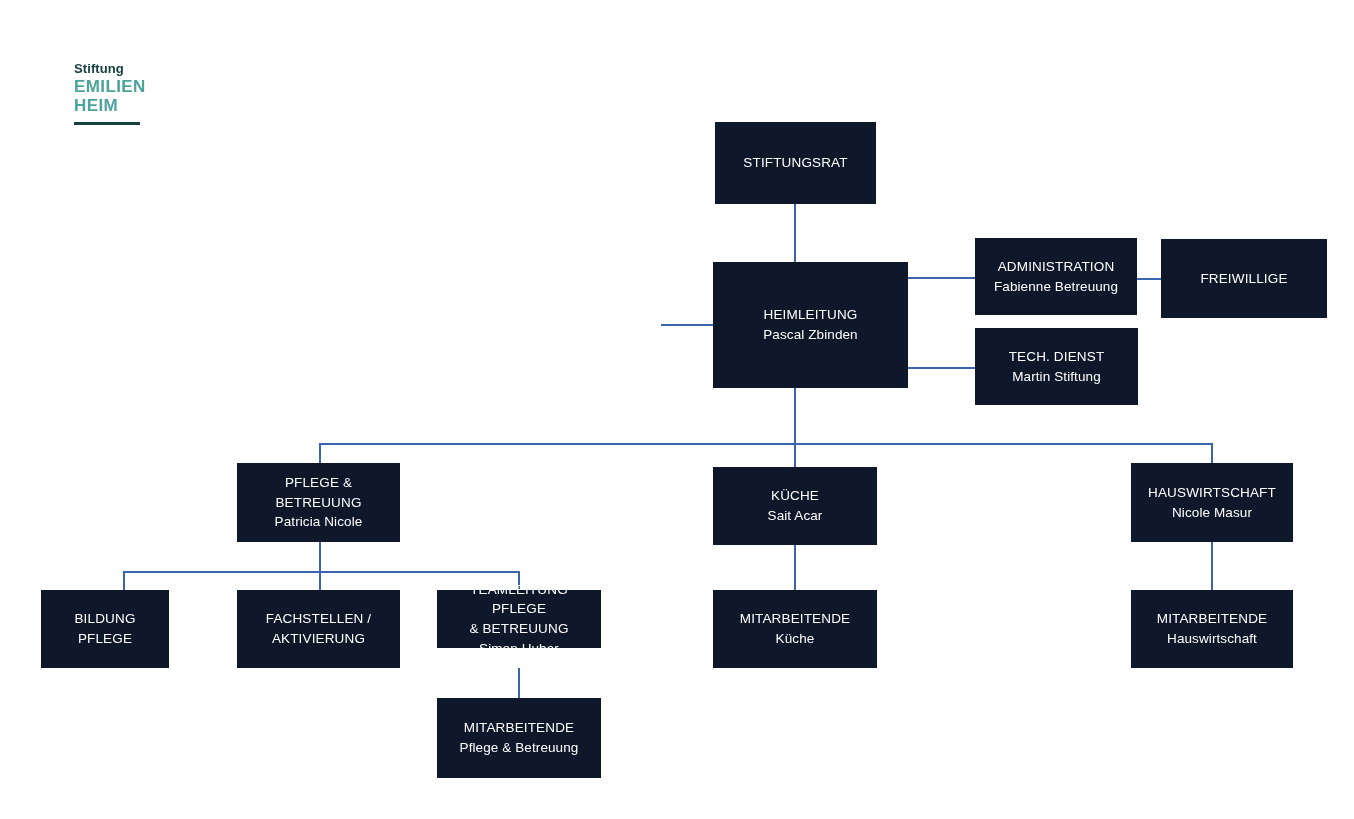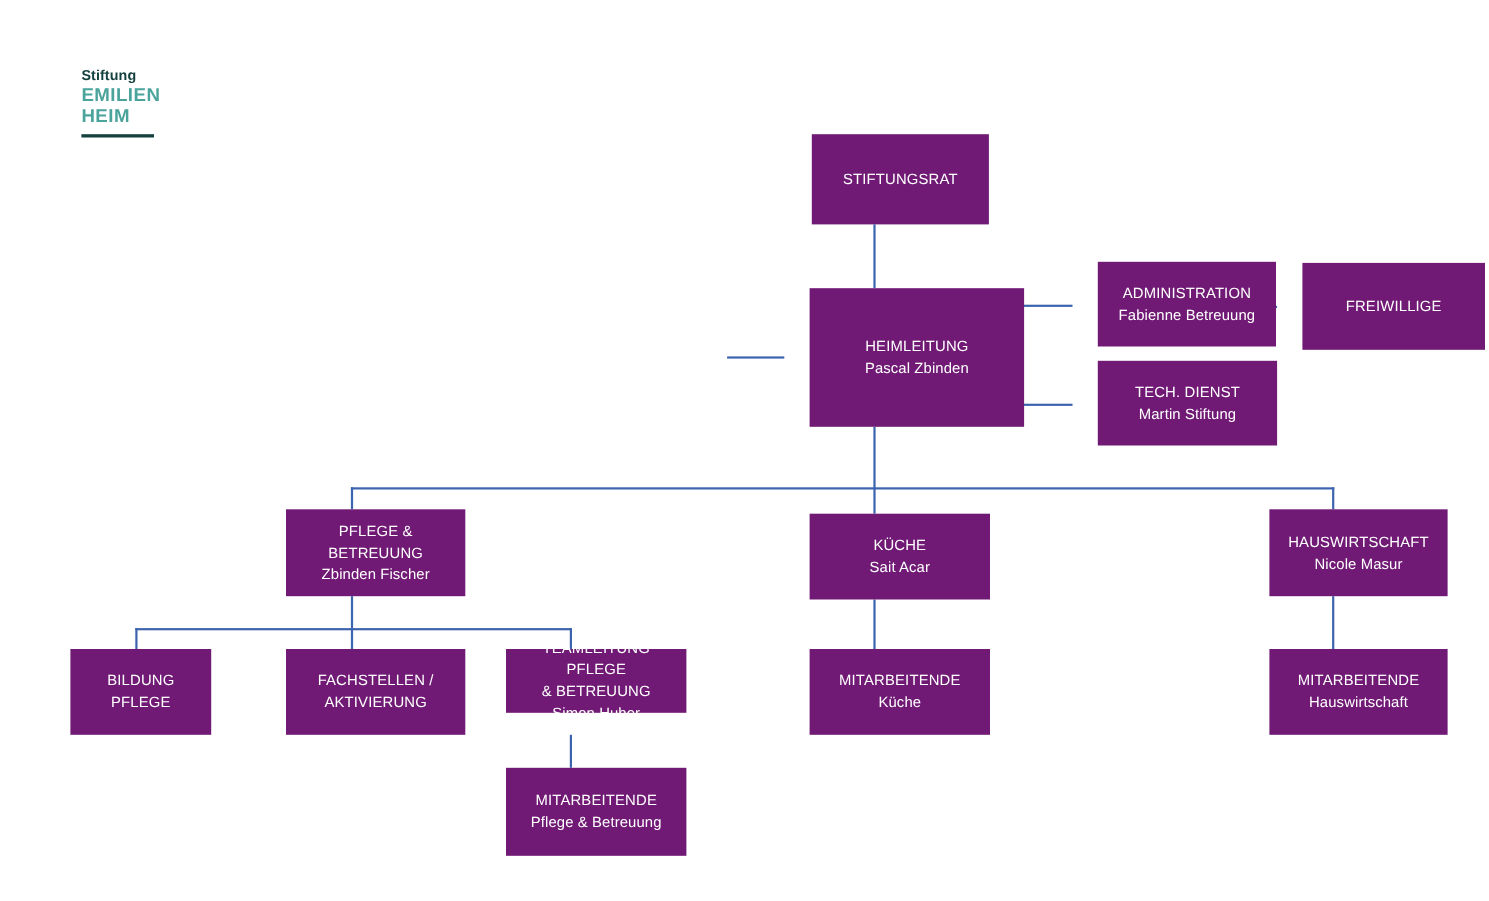--- a/index.html
+++ b/index.html
@@ -57,30 +57,29 @@
   .conn {
     position: absolute;
     background: #3c64ae;
   }
   .conn.h { height: 2px; }
   .conn.v { width: 2px; }
 
   
   .node {
     position: absolute;
-    background: #701a75;
+    background: #0f172a;
     color: #ffffff;
     display: flex;
     flex-direction: column;
     align-items: center;
     justify-content: center;
     text-align: center;
     box-sizing: border-box;
     padding: 4px 6px;
-    margin-left: 23px;
   }
   .node .title {
     display: block;
     font-size: 13.5px;
     line-height: 1.45;
     letter-spacing: 0.15px;
     white-space: pre-line;
   }
   .node .sub {
     display: block;
@@ -151,21 +150,21 @@
 
   </div>
 
   <div class="node" style="left:975px; top:328px; width:163px; height:77px;">
     <span class="title">TECH. DIENST</span>
     <span class="sub">Martin Stiftung</span>
   </div>
 
   <div class="node" style="left:237px; top:463px; width:163px; height:79px;">
     <span class="title">PFLEGE &amp; BETREUUNG</span>
-    <span class="sub">Zbinden Fischer</span>
+    <span class="sub">Patricia Nicole</span>
   </div>
 
   <div class="node" style="left:713px; top:467px; width:164px; height:78px;">
     <span class="title">KÜCHE</span>
     <span class="sub">Sait Acar</span>
   </div>
 
   <div class="node" style="left:1131px; top:463px; width:162px; height:79px;">
     <span class="title">HAUSWIRTSCHAFT</span>
     <span class="sub">Nicole Masur</span>

